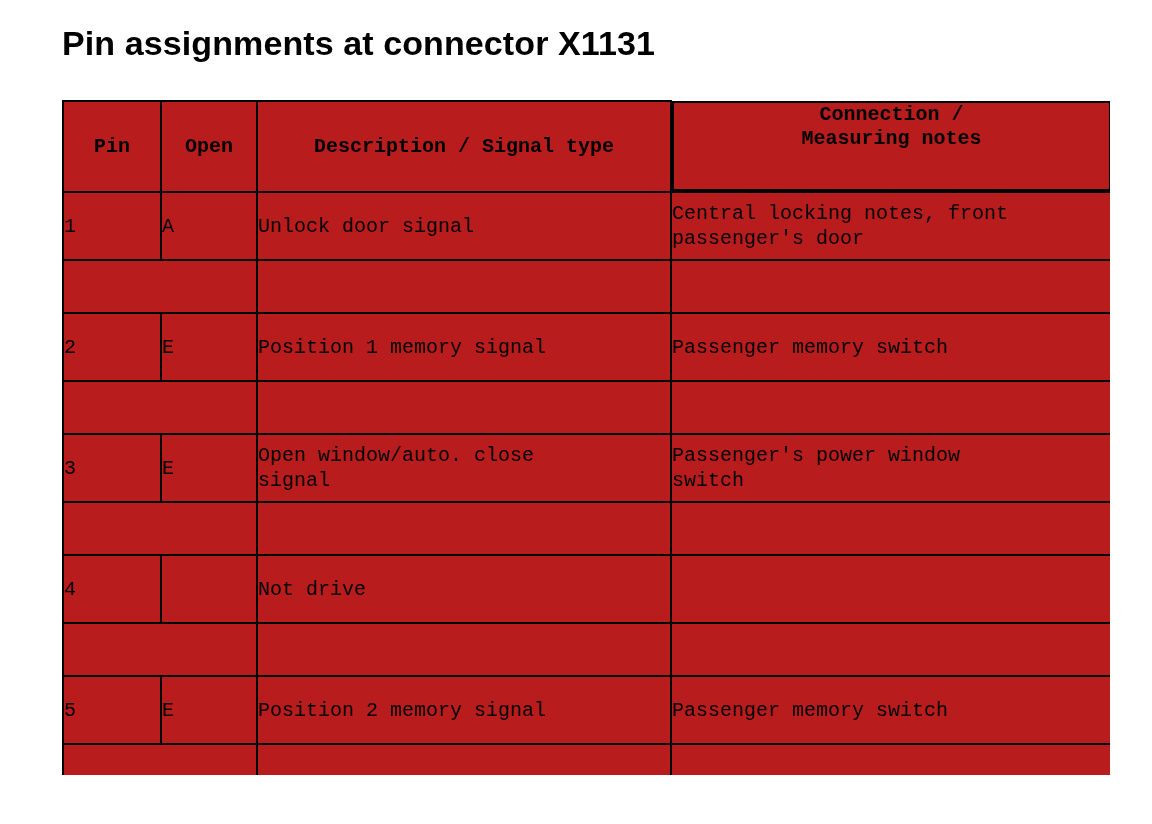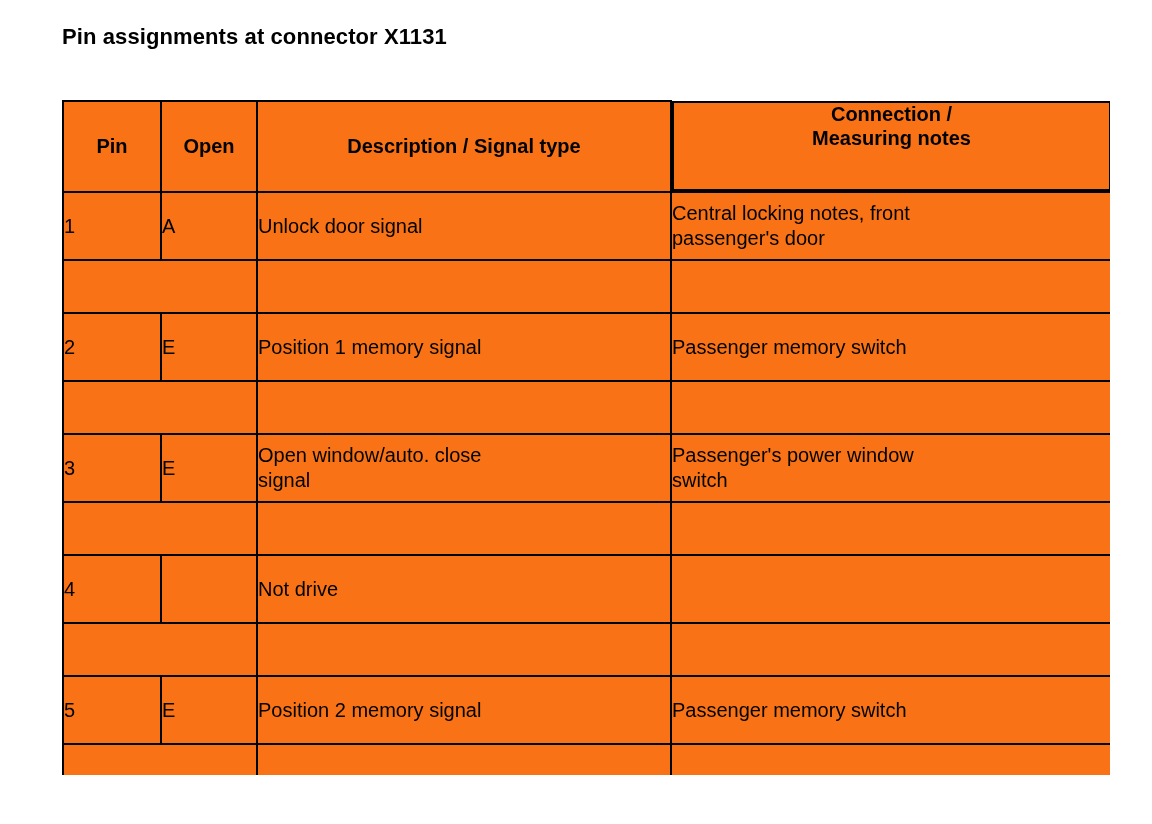--- a/index.html
+++ b/index.html
@@ -13,21 +13,21 @@
     font-family: "Liberation Sans", sans-serif;
     color: #000000;
     overflow: hidden;
     position: relative;
   }
 
   .page-title {
     position: absolute;
     left: 62px;
     top: 24px;
-    font-size: 22px;
+    font-size: 34px;
     font-weight: bold;
     letter-spacing: 0.1px;
     white-space: nowrap;
   }
 
   
   .table-clip {
     position: absolute;
     left: 62px;
     top: 100px;
@@ -42,21 +42,22 @@
     width: 1048px;
     border: 0;
   }
 
   table.pin-table td,
   table.pin-table th {
     border: 2px solid #000000;
     padding: 0;
     margin: 0;
     vertical-align: middle;
-    background: #f97316;
+    background: #b91c1c;
+    font-family: Liberation Mono, monospace;
   }
 
   
   col.c-pin  { width: 98px; }
   col.c-type { width: 96px; }
   col.c-desc { width: 414px; }
   col.c-conn { width: 440px; }
 
   thead th {
     height: 86px;

